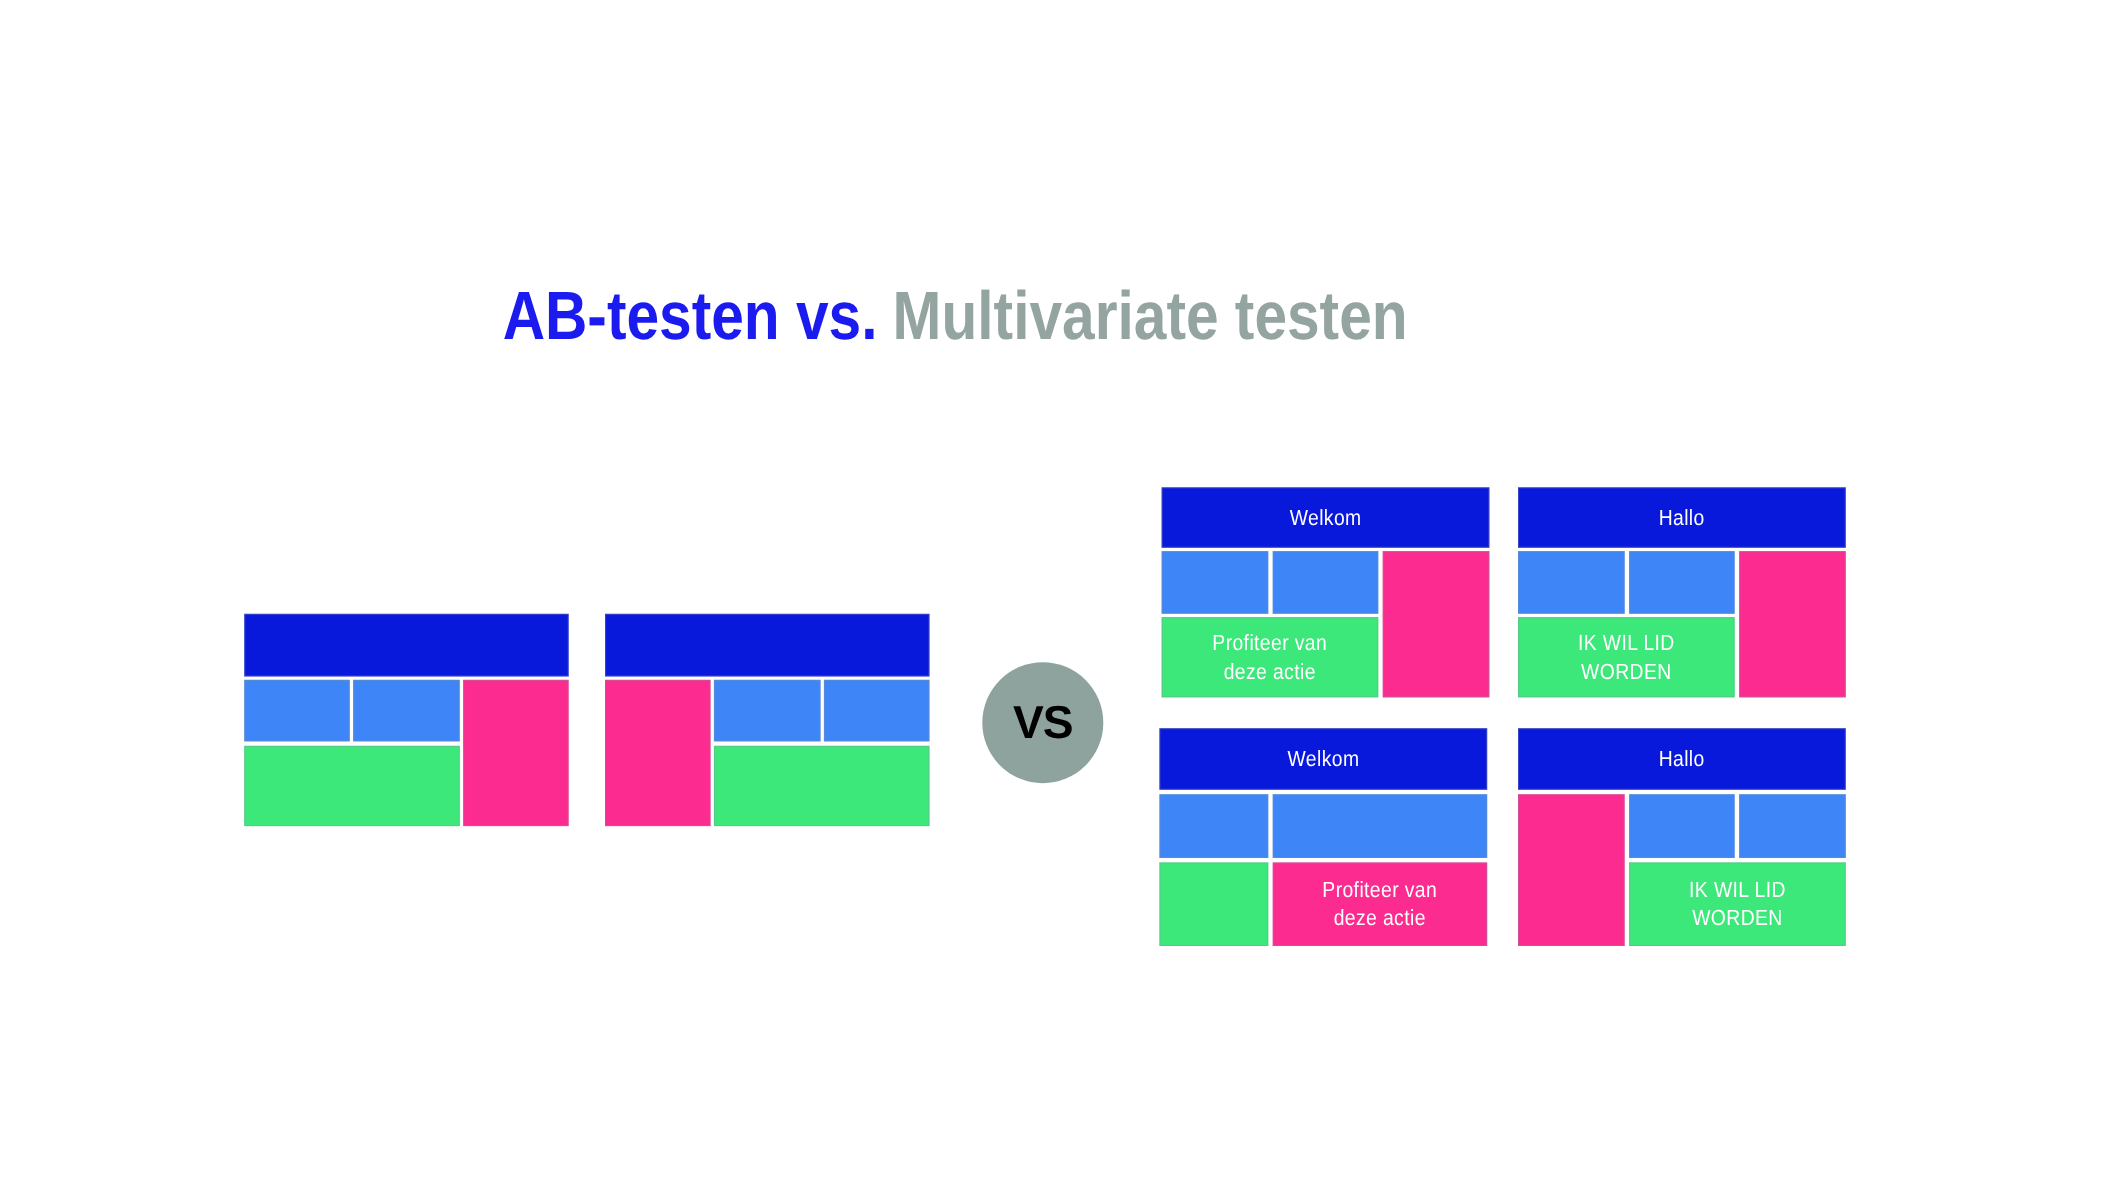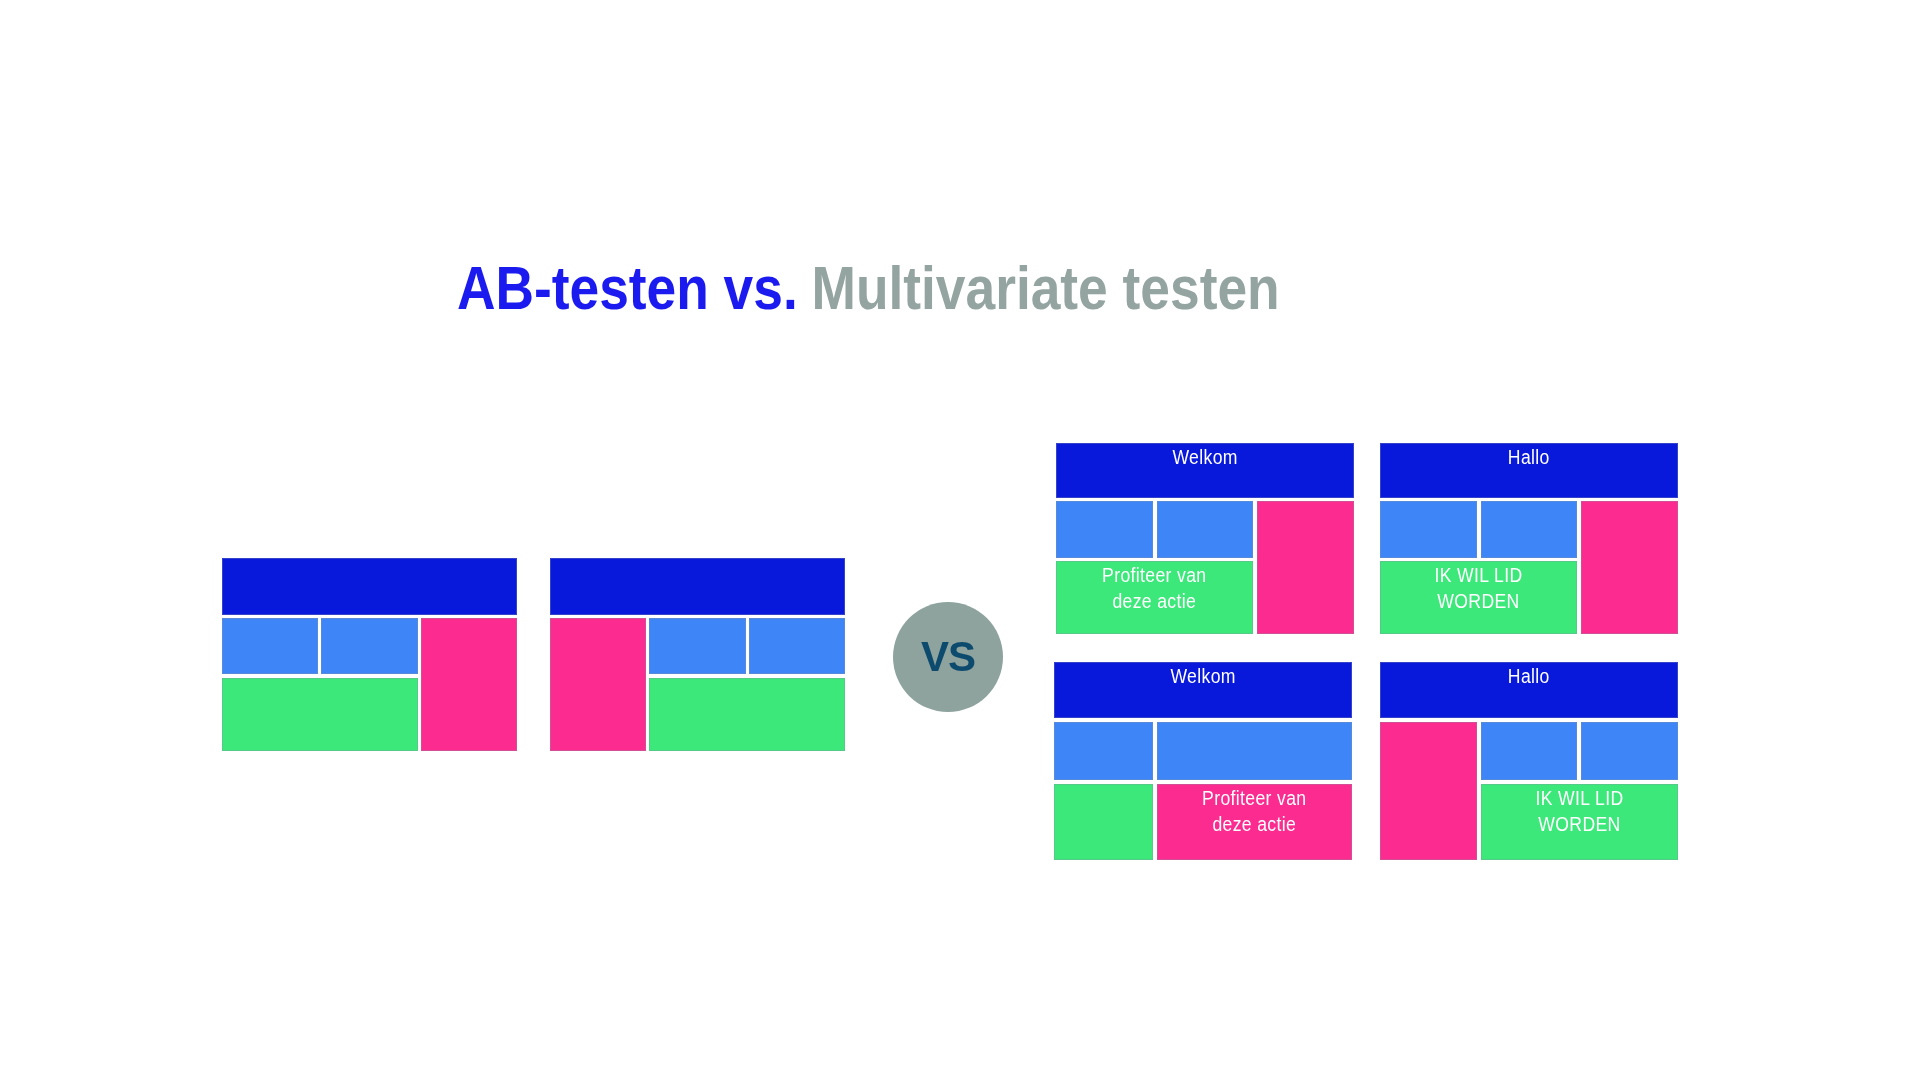--- a/index.html
+++ b/index.html
@@ -13,37 +13,37 @@
   .title-ab{color:#1B1BF0;}
   .title-mv{color:#94A4A1;margin-left:16px;}
 
   
   .card{position:absolute;}
   .blk{position:absolute;box-sizing:border-box;border:1px solid rgba(135,145,160,.35);}
   .hdr{background:#0819DC;}
   .lb{background:#3E86F7;}
   .pk{background:#FC2B90;}
   .gr{background:#3DE87B;}
-  .lbl{display:flex;align-items:flex-start;justify-content:center;text-align:center;
+  .lbl{display:flex;align-items:center;justify-content:center;text-align:center;
        color:#ffffff;font-size:20px;line-height:26px;letter-spacing:.4px;}
   .lbl > span{display:inline-block;transform:scaleX(.88);transform-origin:center;}
 
   
   .card-a{left:222px;top:558px;width:295px;height:193px;}
   .card-b{left:550px;top:558px;width:295px;height:193px;}
   
   .card-tl{left:1056px;top:443px;width:298px;height:191px;}
   .card-tr{left:1380px;top:443px;width:298px;height:191px;}
   .card-bl{left:1054px;top:662px;width:298px;height:198px;}
   .card-br{left:1380px;top:662px;width:298px;height:198px;}
 
   
   .vs{position:absolute;left:893px;top:602px;width:110px;height:110px;border-radius:50%;
       background:#8EA39E;display:flex;align-items:center;justify-content:center;
-      color:#0c4a6e;font-weight:bold;font-size:42px;letter-spacing:-1px;}
+      color:#000000;font-weight:bold;font-size:42px;letter-spacing:-1px;}
 </style>
 </head>
 <body>
 
 <div class="title">
   <span class="title-inner">
     <span class="title-ab">AB-testen vs.</span><span class="title-mv">Multivariate testen</span>
   </span>
 </div>
 

